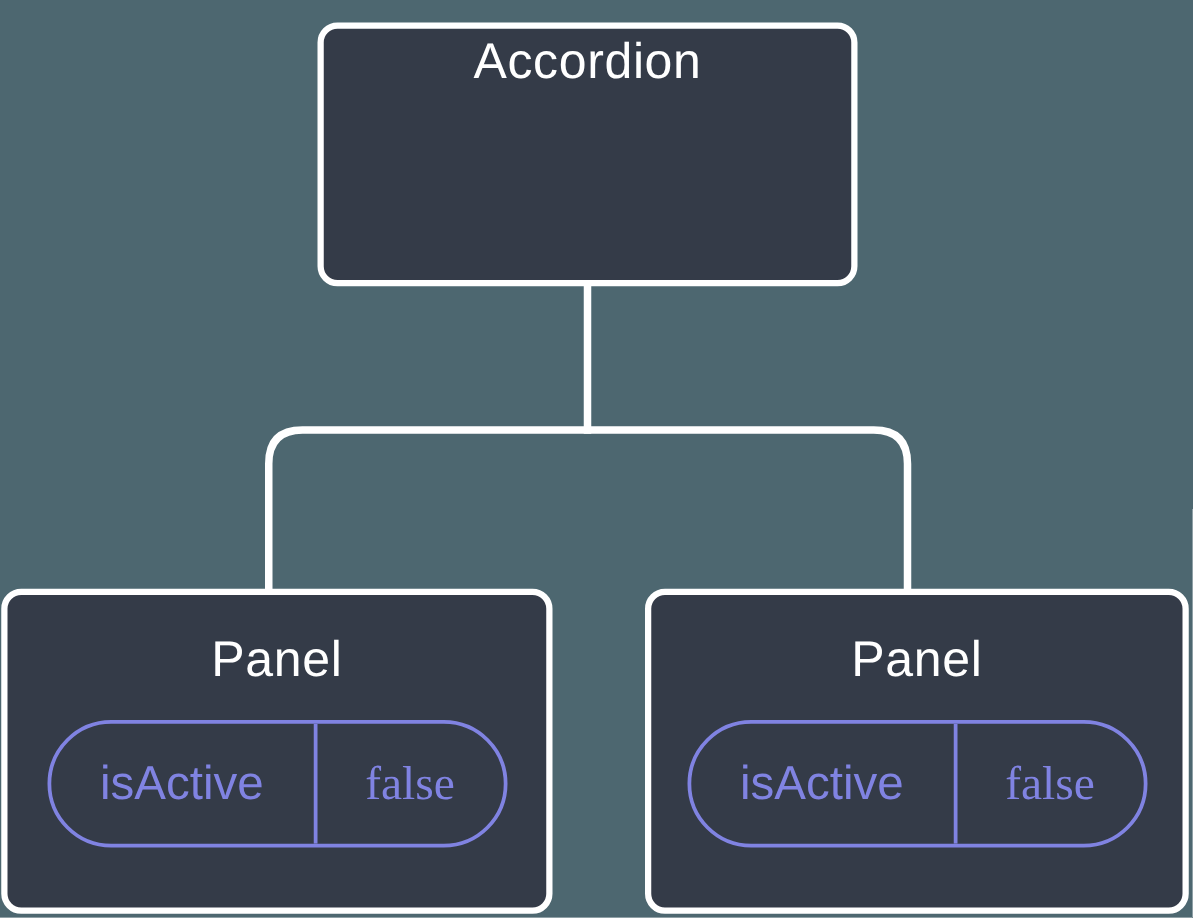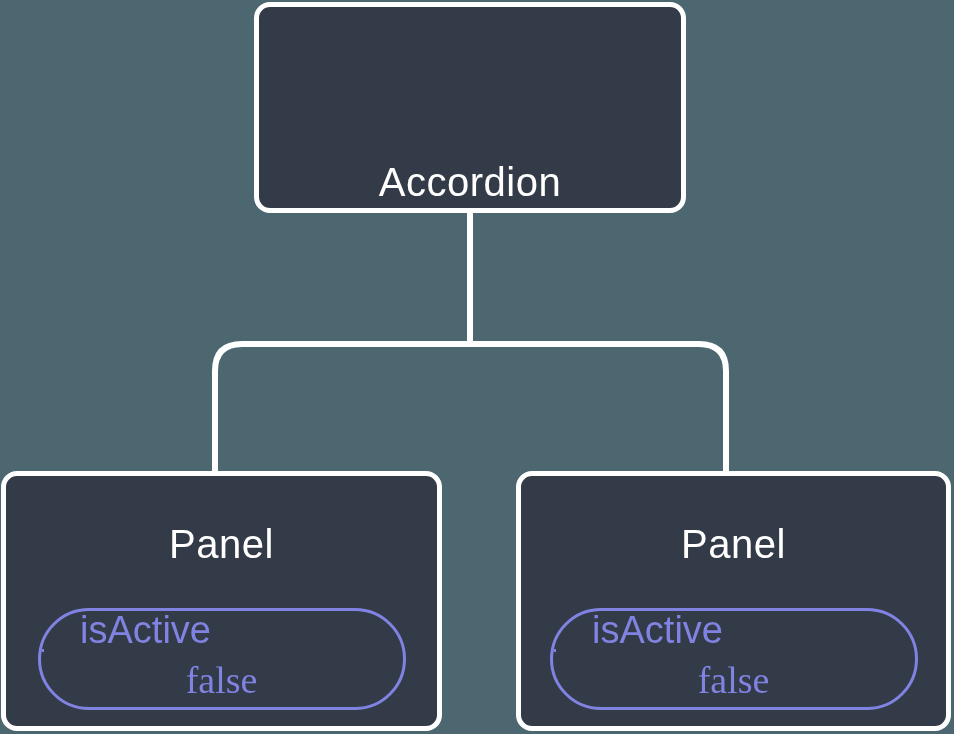--- a/index.html
+++ b/index.html
@@ -34,51 +34,50 @@
     background: var(--node-bg, #343b48);
     border: 5px solid var(--node-border, #ffffff);
     border-radius: 16px;
     display: flex;
     flex-direction: column;
     align-items: center;
     z-index: 1;
   }
   .root-node {
     left: 254px;
-    top: 2px;
+    top: 18px;
     width: 432px;
     height: 211px;
-    justify-content: flex-end;
+    justify-content: flex-start;
   }
   .panel-node {
     top: 471px;
     height: 260px;
-    padding-top: 42px;
+    padding-top: 26px;
   }
   .panel-left  { left: 1px;   width: 441px; }
   .panel-right { left: 516px; width: 435px; }
   .node-label {
     color: #ffffff;
     font-size: 40px;
     font-weight: 500;
     line-height: 52px;
     letter-spacing: 0.5px;
     white-space: nowrap;
   }
   .state-pill {
-    margin-top: 38px;
+    margin-top: 22px;
     width: 368px;
     height: 102px;
     box-sizing: border-box;
     border: 3px solid var(--accent-purple, #8083e2);
     border-radius: 51px;
     display: flex;
     align-items: stretch;
     overflow: hidden;
-    flex-direction: column;
   }
   .pill-cell {
     display: flex;
     align-items: center;
     justify-content: center;
     color: var(--accent-purple, #8083e2);
     font-size: 38px;
     line-height: 1;
     white-space: nowrap;
   }

